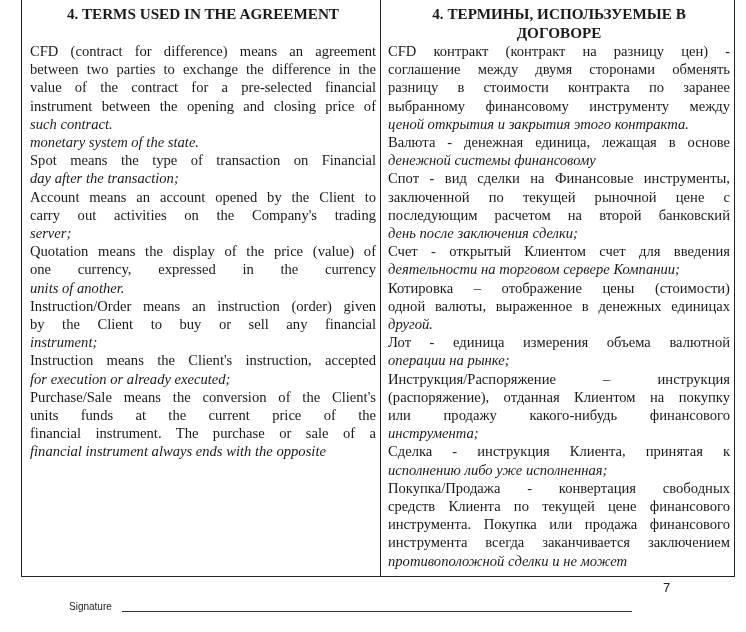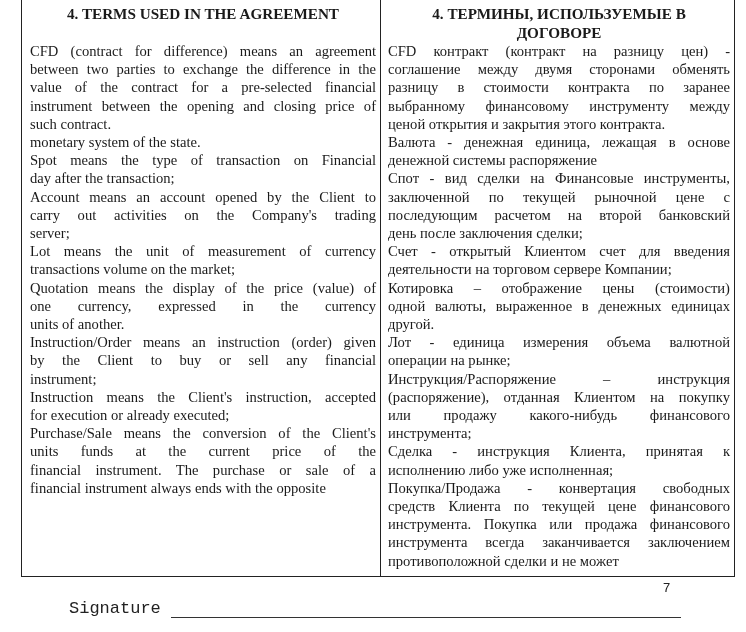--- a/index.html
+++ b/index.html
@@ -24,29 +24,29 @@
     .col.left { left: 8px; width: 346px; }
     .col.right { left: 366px; width: 342px; }
     .heading {
       text-align: center; font-weight: bold; font-size: 15.2px; line-height: 19px;
       margin: 0; padding: 0;
     }
     .left .heading { padding-top: 6px; height: 38px; }
     .right .heading { padding-top: 6px; height: 38px; }
     .term { margin: 0; text-align: justify; text-align-last: left; }
     .term .line { display: block; text-align: justify; text-align-last: justify; }
-    .term .line.last { text-align-last: left; }
+    .term .line.last { text-align-last: left; font-style: italic; }
     b { font-weight: normal; }
     .page-num {
       position: absolute; left: 663px; top: 580px;
       font-family: "Liberation Sans", sans-serif; font-size: 13px; color: #222;
     }
     .signature {
       position: absolute; left: 69px; top: 599px;
-      font-family: Liberation Mono, monospace; font-size: 17px; color: #222;
+      font-family: Liberation Sans, sans-serif; font-size: 10px; color: #222;
       display: flex; align-items: flex-end;
     }
     .sig-line {
       display: inline-block; width: 510px; border-bottom: 1px solid #333;
       margin-left: 10px; height: 12px;
     }
   </style>
 </head>
 <body>
 
@@ -67,24 +67,20 @@
           <span class="line last">monetary system of the state.</span>
         </div>
         <div class="term">
           <span class="line"><b>Spot</b><span> means the type of transaction on Financial</span></span>
           <span class="line last">day after the transaction;</span>
         </div>
         <div class="term">
           <span class="line"><b>Account</b><span> means an account opened by the Client to</span></span>
           <span class="line">carry out activities on the Company's trading</span>
           <span class="line last">server;</span>
-        </div>
-        <div class="term">
-          <span class="line"><b>Lot</b><span> means the unit of measurement of currency</span></span>
-          <span class="line last">transactions volume on the market;</span>
         </div>
         <div class="term">
           <span class="line"><b>Quotation</b><span> means the display of the price (value) of</span></span>
           <span class="line">one currency, expressed in the currency</span>
           <span class="line last">units of another.</span>
         </div>
         <div class="term">
           <span class="line"><b>Instruction/Order</b><span> means an instruction (order) given</span></span>
           <span class="line">by the Client to buy or sell any financial</span>
           <span class="line last">instrument;</span>
@@ -110,21 +106,21 @@
     <div id="right-terms">
         <div class="term">
           <span class="line"><b>CFD контракт</b><span> (контракт на разницу цен) -</span></span>
           <span class="line">соглашение между двумя сторонами обменять</span>
           <span class="line">разницу в стоимости контракта по заранее</span>
           <span class="line">выбранному финансовому инструменту между</span>
           <span class="line last">ценой открытия и закрытия этого контракта.</span>
         </div>
         <div class="term">
           <span class="line"><b>Валюта -</b><span> денежная единица, лежащая в основе</span></span>
-          <span class="line last">денежной системы распоряжение</span>
+          <span class="line last">денежной системы финансовому</span>
         </div>
         <div class="term">
           <span class="line"><b>Спот</b><span> - вид сделки на Финансовые инструменты,</span></span>
           <span class="line">заключенной по текущей рыночной цене с</span>
           <span class="line">последующим расчетом на второй банковский</span>
           <span class="line last">день после заключения сделки;</span>
         </div>
         <div class="term">
           <span class="line"><b>Счет</b><span> - открытый Клиентом счет для введения</span></span>
           <span class="line last">деятельности на торговом сервере Компании;</span>

